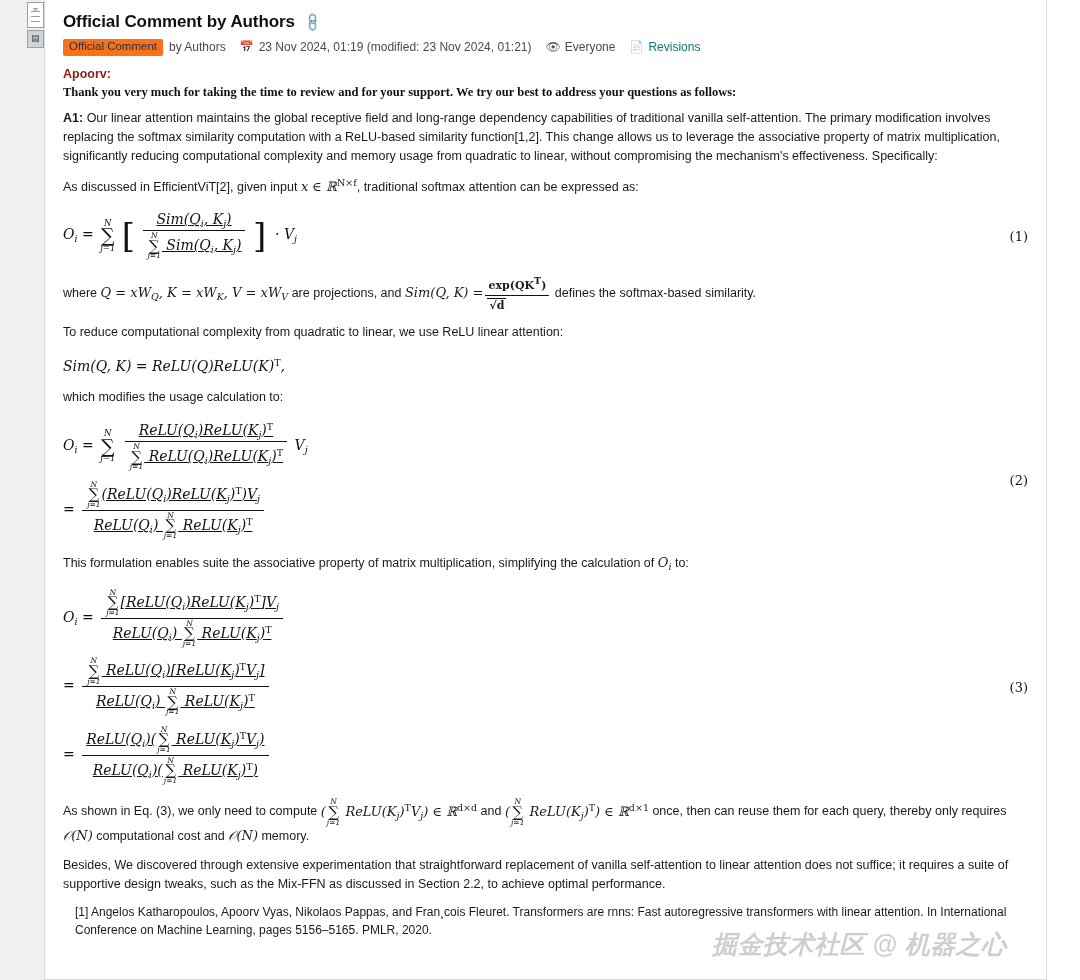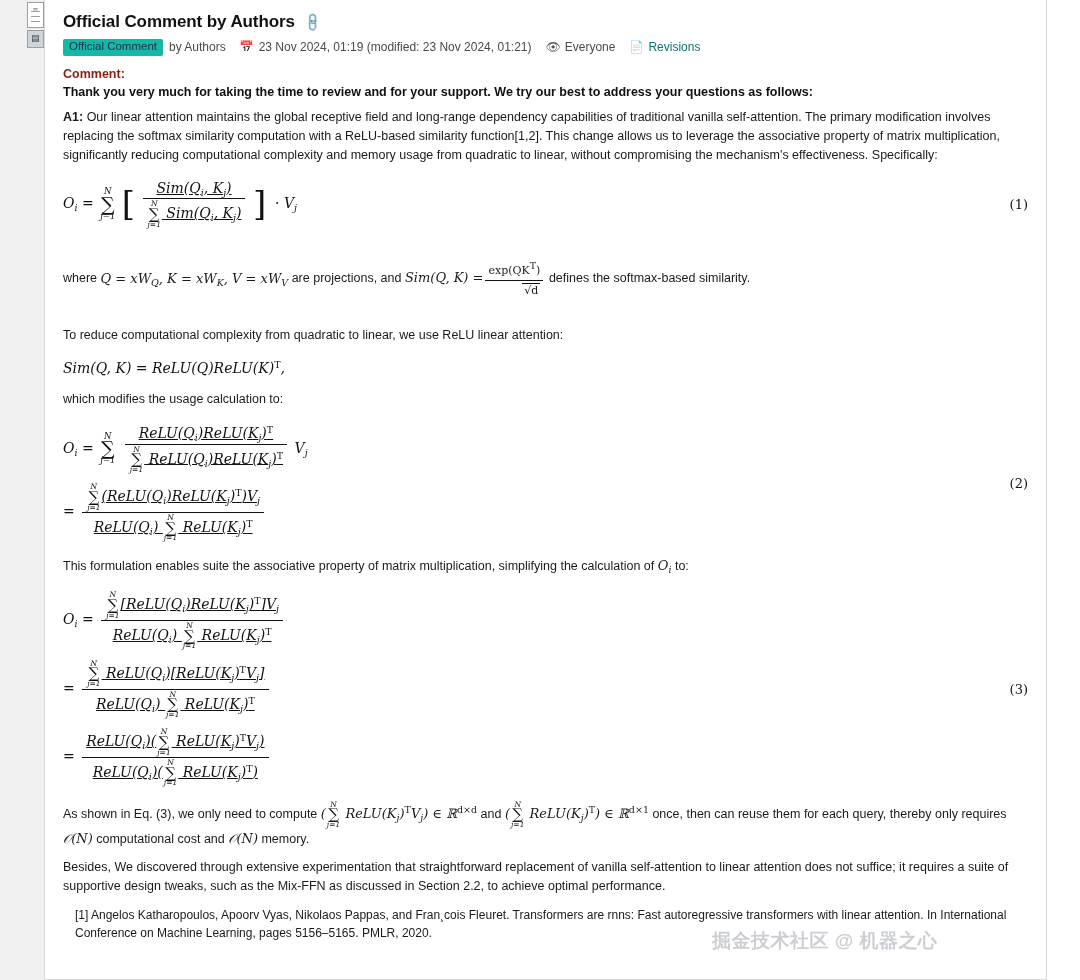--- a/index.html
+++ b/index.html
@@ -91,21 +91,21 @@
   .meta-row {
     display: flex;
     align-items: center;
     flex-wrap: wrap;
     gap: 6px;
     margin-top: 7px;
     font-size: 12px;
     color: #4a4a4a;
   }
   .badge {
-    background: #14b8a6;
+    background: #f97316;
     color: #25324a;
     font-size: 11.5px;
     padding: 2px 6px 3px 6px;
     border-radius: 2px;
     line-height: 1;
   }
   .meta-sep { width: 2px; }
   .meta-item { display: inline-flex; align-items: center; gap: 4px; }
   .meta-ic { font-size: 12px; color: #555; }
   .meta-link { color: #0f766e; }
@@ -114,20 +114,21 @@
     margin-top: 11px;
     font-size: 12.5px;
     font-weight: bold;
     color: #8a1f11;
   }
   .intro {
     margin-top: 4px;
     font-size: 12.5px;
     font-weight: bold;
     color: #111;
+    font-family: Liberation Serif, serif;
   }
 
   h3.q {
     font-size: 15.5px;
     font-weight: normal;
     color: #111;
     margin: 16px 0 9px 0;
   }
 
   p.body {
@@ -231,52 +232,54 @@
     padding: 0 2px;
     margin-left: -1px;
   }
   .inline-math {
     font-family: "DejaVu Serif", serif;
     font-style: italic;
     font-size: 13px;
   }
   .inline-frac {
     display: inline-block;
-    text-align: right;
+    text-align: left;
     vertical-align: middle;
     font-family: "DejaVu Serif", serif;
     font-size: 11px;
-    margin: 17px 2px;
+    margin: 0 2px;
+    font-weight: bold;
   }
   .inline-frac .num {
     display: block;
     border-bottom: 1px solid #111;
     padding: 0 3px 1px 3px;
     font-style: normal;
   }
   .inline-frac .den {
     display: block;
     padding: 1px 3px 0 3px;
     font-style: normal;
   }
   .eq-stack { margin: 14px 0; }
   .eq-stack .line { margin: 10px 0; }
 
   
   .watermark {
     position: absolute;
     left: 712px;
     top: 928px;
-    font-size: 19px;
+    font-size: 25px;
     color: #c9ccd1;
     font-weight: bold;
     white-space: nowrap;
     letter-spacing: 0.5px;
     opacity: 0.95;
     pointer-events: none;
+    font-style: italic;
   }
 </style>
 </head>
 <body>
 
 <div class="page">
 
   <div class="rail">
     <div class="rail-box rail-box-1">
       <div class="rail-ic">≡</div>
@@ -309,26 +312,27 @@
         <span class="meta-ic">👁</span>
         <span>Everyone</span>
       </span>
       <span class="meta-sep"></span>
       <span class="meta-item">
         <span class="meta-ic">📄</span>
         <span class="meta-link">Revisions</span>
       </span>
     </div>
 
-    <div class="comment-label">Comment:</div>
+    <div class="comment-label">Apoorv:</div>
     <div class="intro">Thank you very much for taking the time to review and for your support. We try our best to address your questions as follows:</div>
 
 
     <p class="body"><b>A1:</b><span> Our linear attention maintains the global receptive field and long-range dependency capabilities of traditional vanilla self-attention. The primary modification involves replacing the softmax similarity computation with a ReLU-based similarity function[1,2]. This change allows us to leverage the associative property of matrix multiplication, significantly reducing computational complexity and memory usage from quadratic to linear, without compromising the mechanism's effectiveness. Specifically:</span></p>
 
+    <p class="body"><span>As discussed in EfficientViT[2], given input </span><span class="inline-math">x ∈ ℝ<span class="sup">N×f</span></span><span>, traditional softmax attention can be expressed as:</span></p>
 
     <div class="math-row">
       <span class="math">
         O<span class="sub">i</span> =
         <span class="sum"><span class="lim-top">N</span><span class="sigma">∑</span><span class="lim-bot">j=1</span></span>
         <span class="bigbr">[</span>
         <span class="frac">
           <span class="num">Sim(Q<span class="sub">i</span>, K<span class="sub">j</span>)</span>
           <span class="den"><span class="sum-inline"><span class="lim-top">N</span><span class="sigma">∑</span><span class="lim-bot">j=1</span></span> Sim(Q<span class="sub">i</span>, K<span class="sub">j</span>)</span>
         </span>

